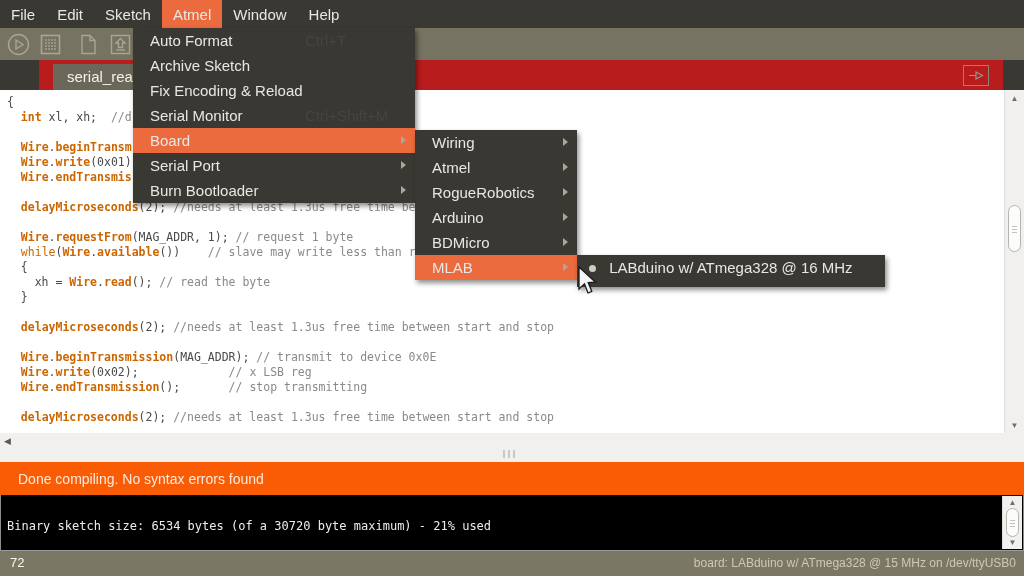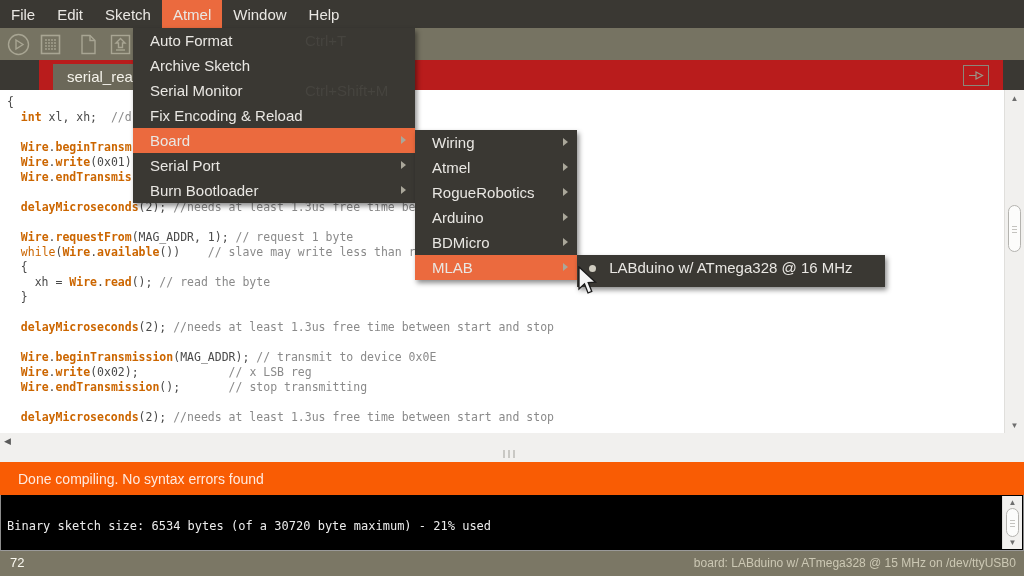--- a/index.html
+++ b/index.html
@@ -207,25 +207,25 @@
 
   <div class="menu-panel" id="tools-menu">
     <div class="menu-item">
       <span>Auto Format</span>
       <span class="shortcut">Ctrl+T</span>
     </div>
     <div class="menu-item">
       <span>Archive Sketch</span>
     </div>
     <div class="menu-item">
+      <span>Fix Encoding &amp; Reload</span>
+    </div>
+    <div class="menu-item">
       <span>Serial Monitor</span>
       <span class="shortcut">Ctrl+Shift+M</span>
-    </div>
-    <div class="menu-item">
-      <span>Fix Encoding &amp; Reload</span>
     </div>
     <div class="menu-item hl">
       <span>Board</span>
       <span class="subarrow"></span>
     </div>
     <div class="menu-item">
       <span>Serial Port</span>
       <span class="subarrow"></span>
     </div>
     <div class="menu-item">

